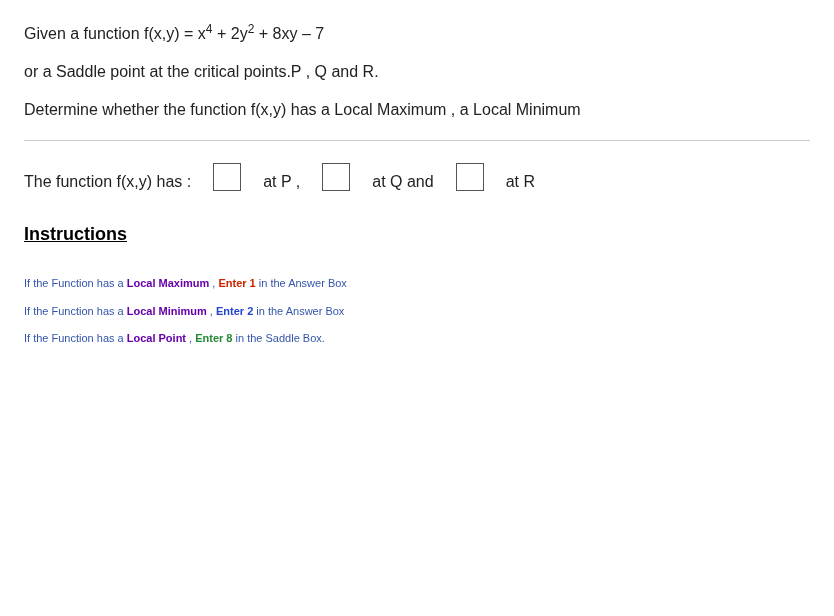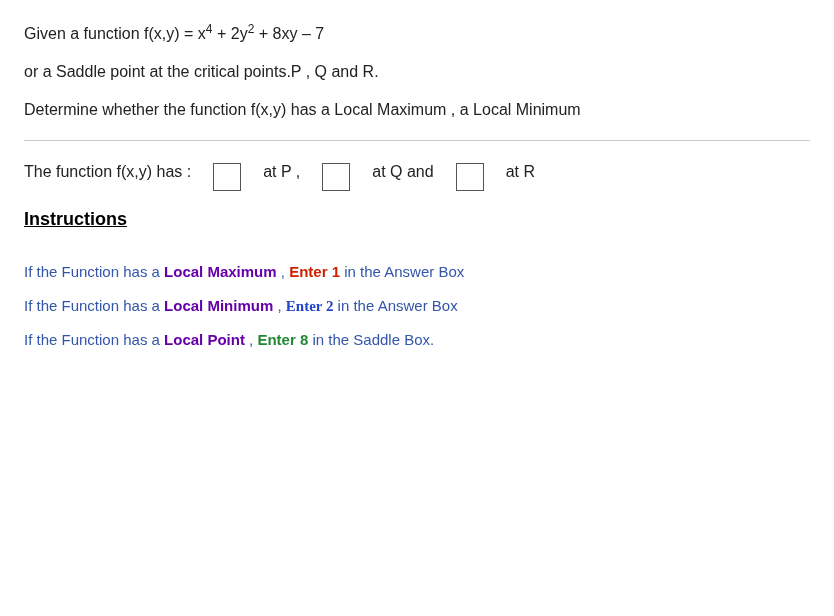--- a/index.html
+++ b/index.html
@@ -33,23 +33,23 @@
     }
 
     .divider {
       border: none;
       border-top: 1px solid #cccccc;
       margin: 18px 0 22px 0;
     }
 
     .function-line {
       display: flex;
-      align-items: flex-start;
+      align-items: flex-end;
       gap: 22px;
-      margin-bottom: 18px;
+      margin-bottom: 33px;
       font-size: 16px;
     }
 
     input.answer-input {
       width: 28px;
       height: 28px;
       border: 1.5px solid #555555;
       text-align: center;
       font-size: 15px;
       outline: none;
@@ -59,39 +59,38 @@
     .instructions-title {
       font-size: 18px;
       font-weight: bold;
       text-decoration: underline;
       color: #000000;
       margin-bottom: 30px;
     }
 
     .instruction-line {
       margin-bottom: 10px;
-      font-size: 15px;
+      font-size: 11px;
       color: #3355aa;
       line-height: 1.6;
     }
 
     .bold-purple {
       font-weight: bold;
       color: #6600aa;
     }
 
     .enter-red {
       font-weight: bold;
       color: #cc2200;
     }
 
     .enter-blue {
       font-weight: bold;
       color: #2244cc;
-      font-family: Liberation Serif, serif;
     }
 
     .enter-green {
       font-weight: bold;
       color: #228833;
     }
   </style>
 </head>
 <body>
 

